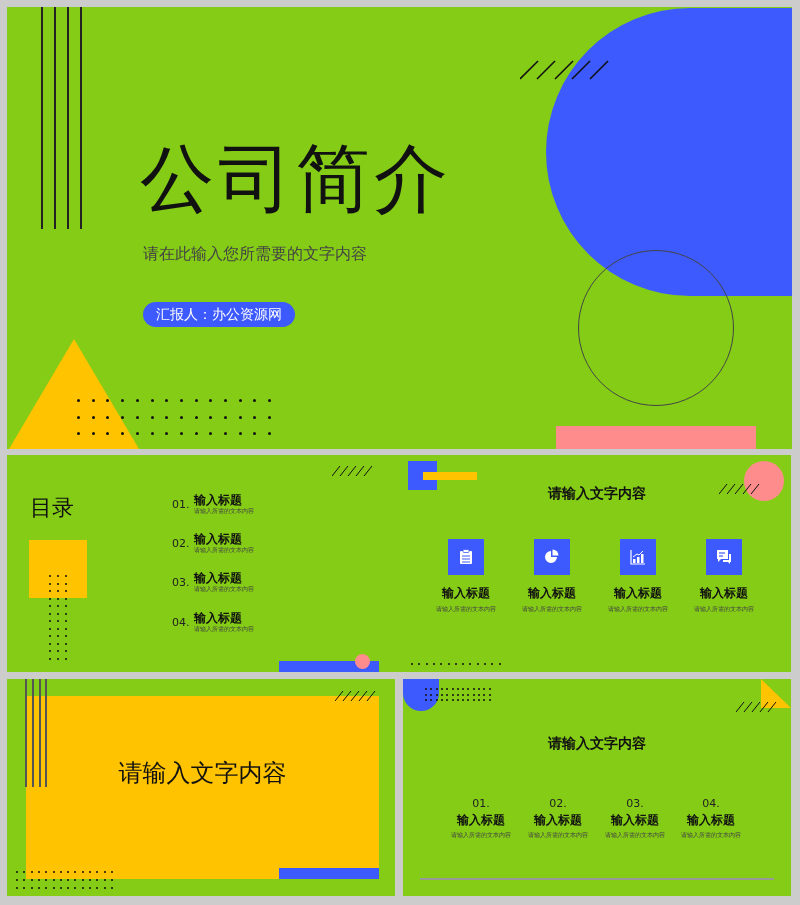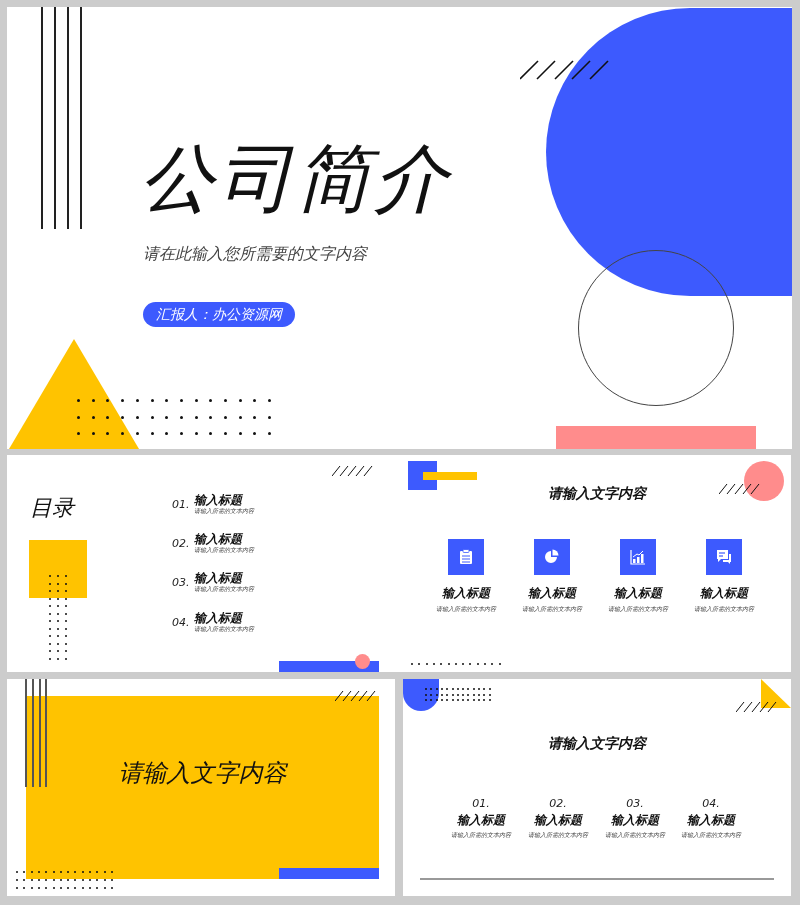--- a/index.html
+++ b/index.html
@@ -1,18 +1,18 @@
 <!DOCTYPE html>
 <html><head>
 <meta charset="utf-8">
 <style>
   html, body { margin:0; padding:0; }
   body { width:800px; height:905px; background:#cccccc; position:relative; overflow:hidden;
          font-family:"DejaVu Sans","Liberation Sans",sans-serif; }
-  .slide { position:absolute; background:#ffffff; overflow:hidden;font-style:italic; }
+  .slide { position:absolute; background:#84cc16; overflow:hidden; }
   .abs { position:absolute; }
   .vline { position:absolute; width:2px; background:#222; }
   .dotgrid { position:absolute; }
   .dot { position:absolute; width:3px; height:3px; border-radius:50%; background:#111; }
   .dot.sm { width:2px; height:2px; }
   .hatch { position:absolute; }
   .center-text { text-align:center; }
   .icon-box { position:absolute; width:36px; height:36px; background:#3d5afe; display:flex; align-items:center; justify-content:center; }
   .col-title { position:absolute; font-weight:bold; font-size:12px; color:#111; text-align:center; width:90px; }
   .col-sub { position:absolute; font-size:6px; color:#444; text-align:center; width:90px; }

